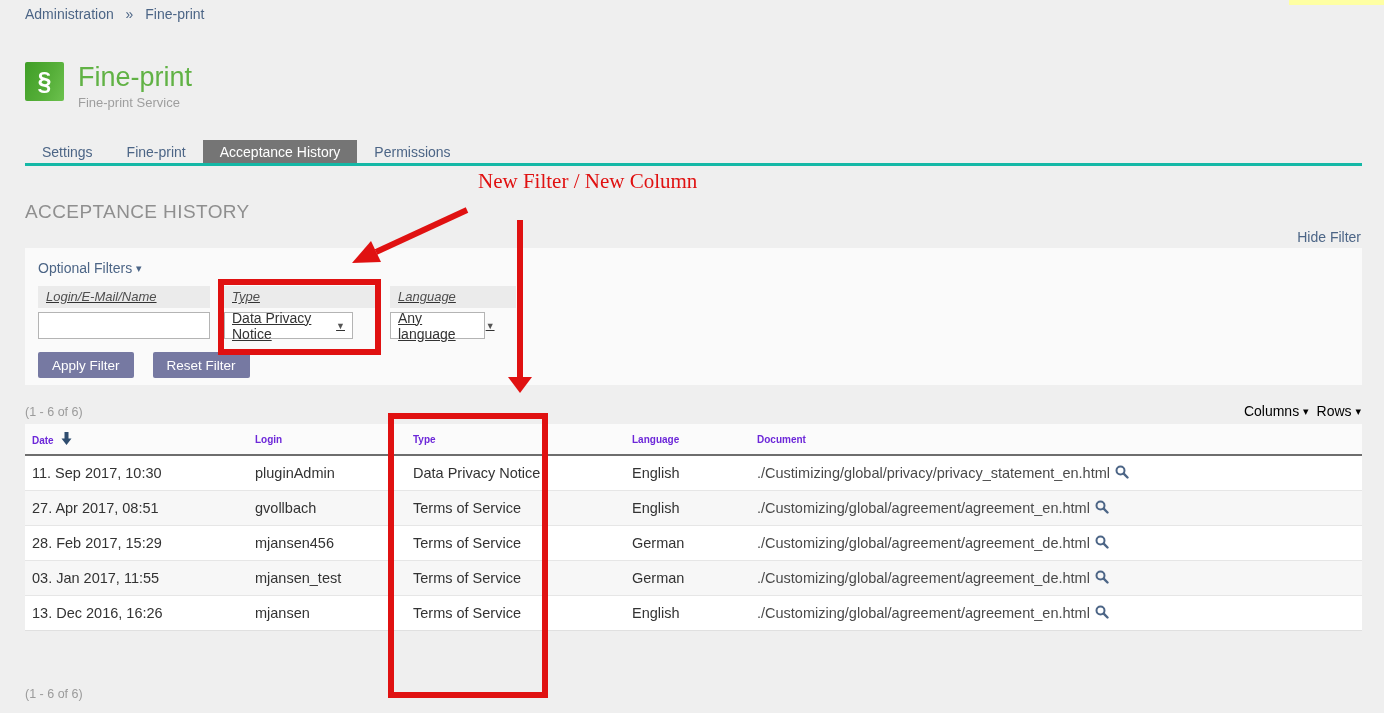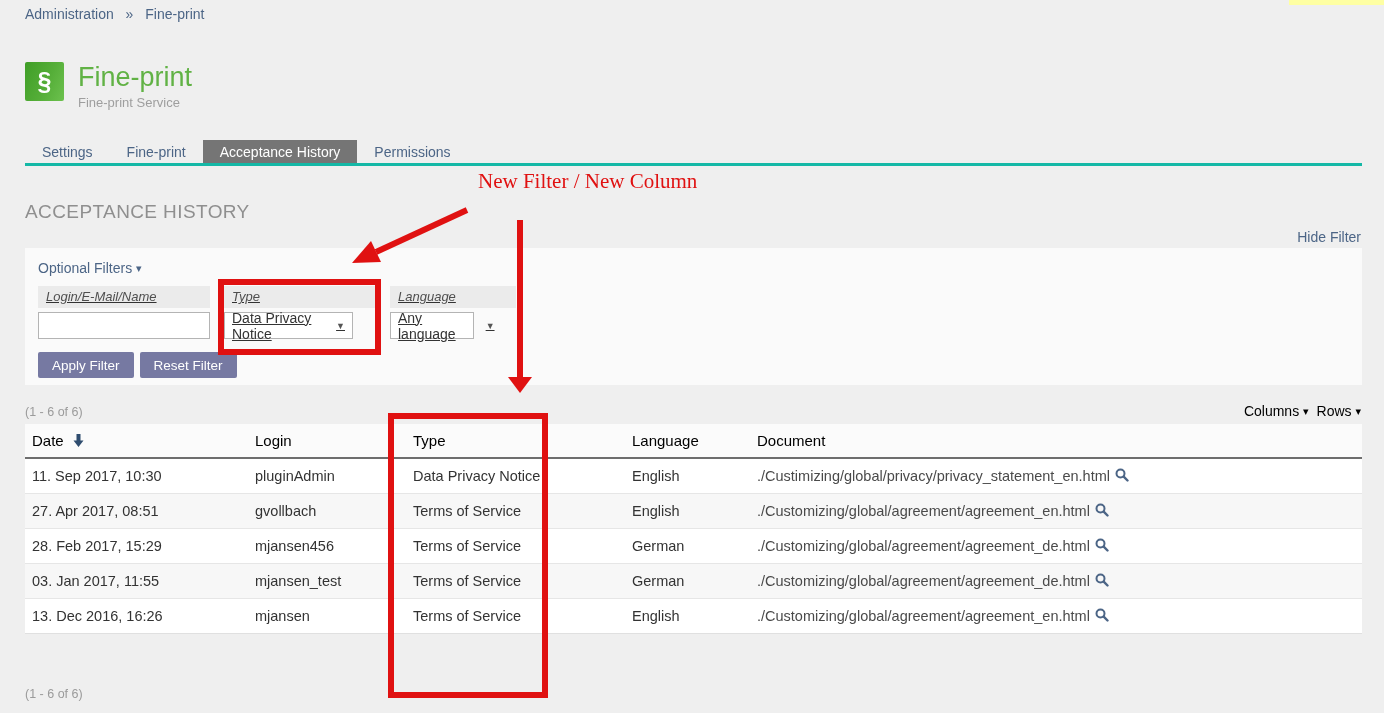--- a/index.html
+++ b/index.html
@@ -62,39 +62,39 @@
   .text-input {
     margin-top:4px; width:172px; height:27px; border:1px solid #b4b4b4;
     background:#fff; font-size:14px; padding:0 6px; font-family:"Liberation Sans", sans-serif;
   }
   .select {
     margin-top:4px; height:27px; border:1px solid #b4b4b4; background:#fff;
     display:flex; align-items:center; justify-content:space-between;
     padding:0 7px; font-size:14px; color:#333; cursor:pointer;
   }
   .select.w-type { width:129px; }
-  .select.w-lang { width:84px;gap:24px; }
+  .select.w-lang { width:95px;gap:24px; }
   .select .select-caret { font-size:9px; color:#555; margin-left:6px; }
-  .filter-buttons { position:absolute; left:13px; top:104px; display:flex; gap:6px; }
+  .filter-buttons { position:absolute; left:13px; top:104px; display:flex; gap:19px; }
   .btn {
     background:#7679a2; color:#fff; border:none; border-radius:2px;
     height:26px; padding:0 14px; font-size:13.5px; cursor:pointer;
     font-family:"Liberation Sans", sans-serif;
   }
 
   
   .count-top { position:absolute; left:25px; top:405px; font-size:12.5px; color:#9b9b9b; }
   .table-menus { position:absolute; right:23px; top:403px; font-size:14px; color:#000000; }
   .table-menus .menu { cursor:pointer; margin-left:8px; }
 
   
   .table-wrap { position:absolute; left:25px; top:424px; width:1337px; }
   table { width:100%; border-collapse:collapse; table-layout:fixed; }
   thead th {
-    text-align:left; font-weight:normal; font-size:15px; color:#000000;
+    text-align:left; font-weight:bold; font-size:10px; color:#6d28d9;
     background:#fbfbfb; padding:8px 4px 8px 7px;
     border-bottom:2px solid #6e6e6e; cursor:pointer;
   }
   tbody td {
     font-size:14.5px; color:#333; padding:9px 4px 9px 7px;
     border-top:1px solid #e6e6e6; overflow:hidden; white-space:nowrap;
   }
   tbody tr:nth-child(odd)  { background:#ffffff; }
   tbody tr:nth-child(even) { background:#f7f7f7; }
   tbody tr:last-child td { border-bottom:1px solid #e0e0e0; }

